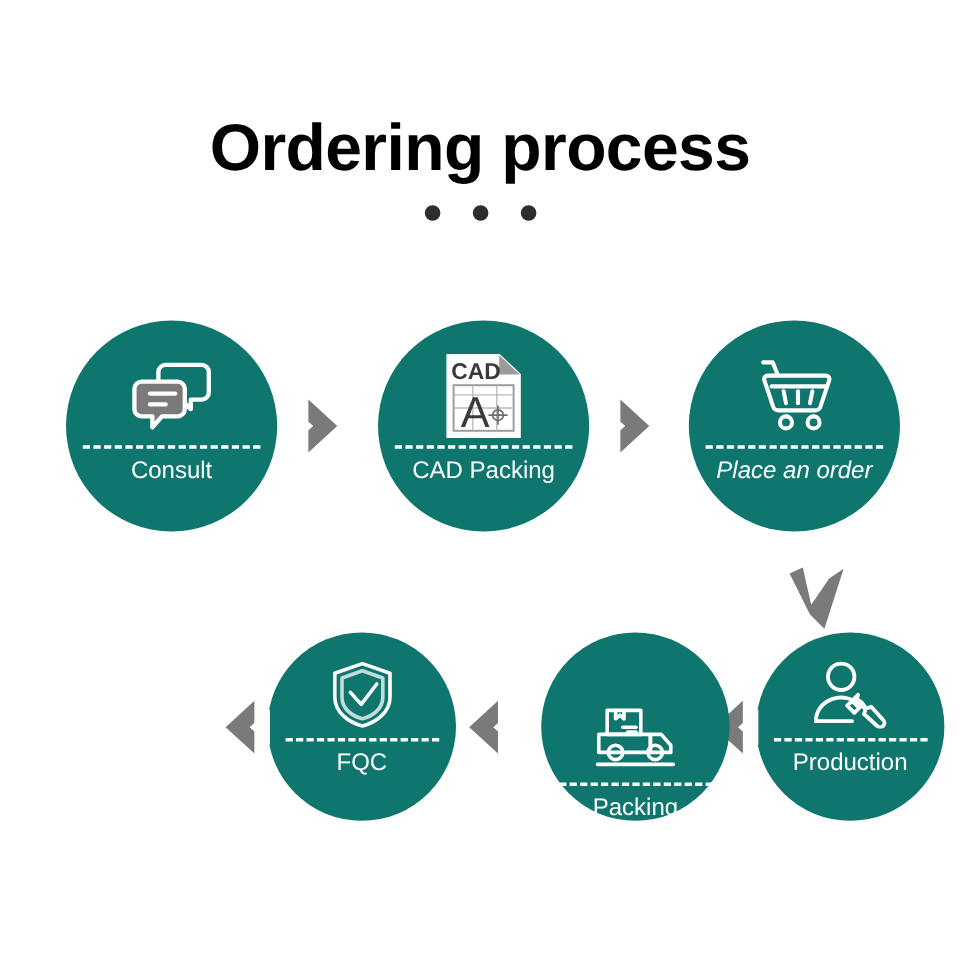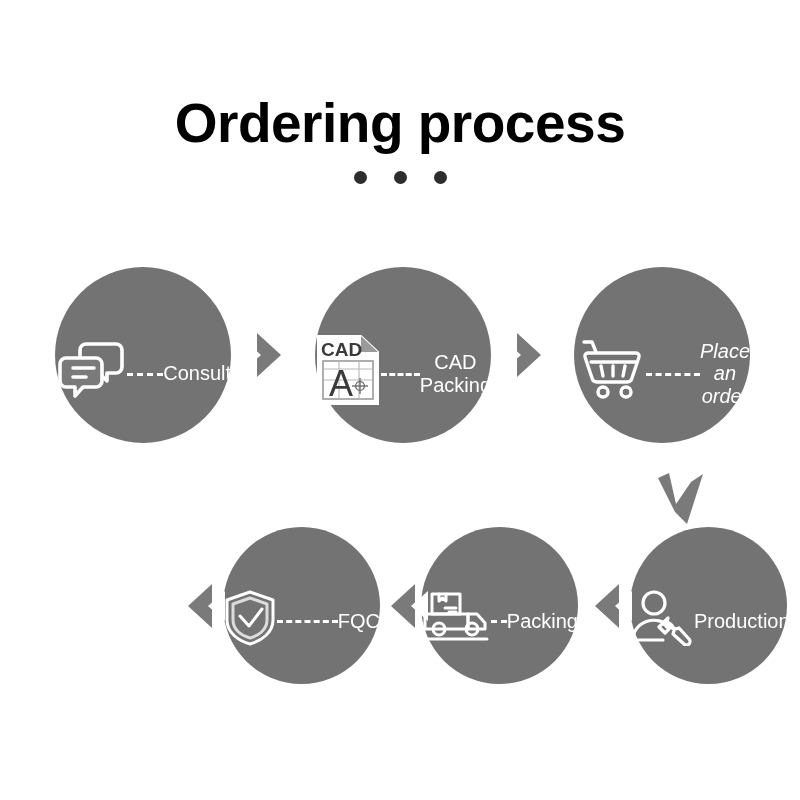--- a/index.html
+++ b/index.html
@@ -47,23 +47,23 @@
     width: 13px;
     height: 13px;
     border-radius: 50%;
     background: #2d2d2d;
   }
 
   
   .node {
     position: absolute;
     border-radius: 50%;
-    background: #737373;
+    background: #0f766e;
     display: flex;
-    flex-direction: row;
+    flex-direction: column;
     align-items: center;
     justify-content: flex-start;
     box-sizing: border-box;
   }
   .node.top {
     width: 176px;
     height: 176px;
     top: 267px;
     padding-top: 30px;
   }
@@ -238,21 +238,21 @@
           <path d="M38 28 a8 8 0 0 0 11 10 l10 11 a3.5 3.5 0 0 1 -5 5 l-11 -10 a8 8 0 0 0 -10 -11 l6 6 -4 4 -6 -6 z"></path>
         </g>
       </svg>
     </div>
     <div class="divider"></div>
     <div class="node-label">Production</div>
   </div>
 
   <div class="chevron chev-left" style="left:595px; top:584px;"></div>
 
-  <div class="node bottom" style="left:421px;">
+  <div class="node bottom" style="left:451px;justify-content:flex-end;">
     <div class="node-icon">
       <svg width="70" height="54" viewBox="0 0 70 54">
         <g fill="none" stroke="#ffffff" stroke-width="3" stroke-linejoin="round" stroke-linecap="round">
           <rect x="11" y="3" width="28" height="20"></rect>
           <path d="M18 3 v7 l3.5 -3 3.5 3 V3"></path>
           <line x1="24" y1="17" x2="35" y2="17"></line>
           <line x1="28" y1="21" x2="35" y2="21"></line>
           <path d="M4 23 h43 v15 h-43 z"></path>
           <path d="M47 23 h9 l8 9 v6 h-17 z"></path>
           <circle cx="18" cy="38" r="6"></circle>

